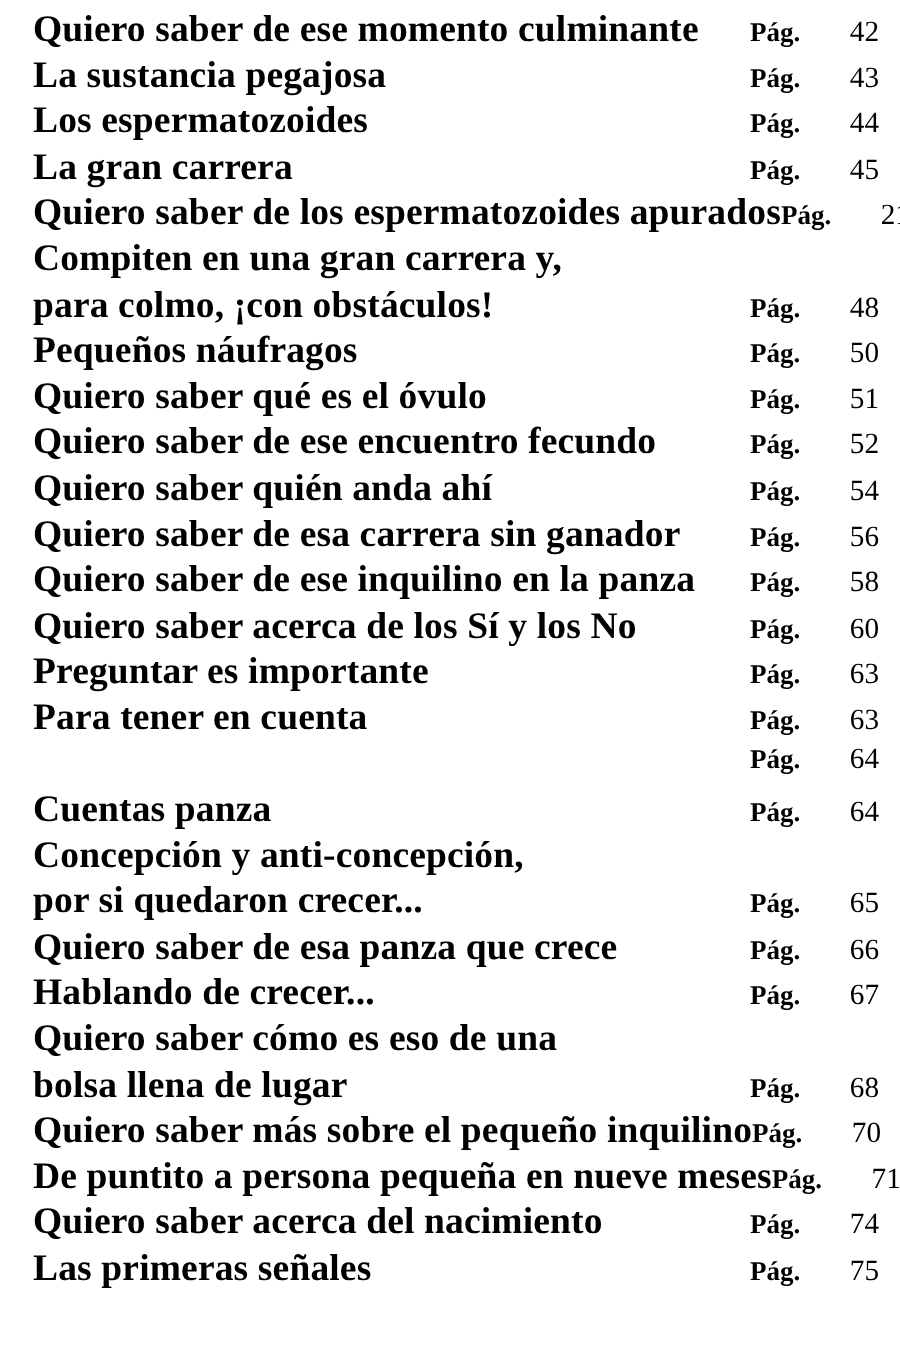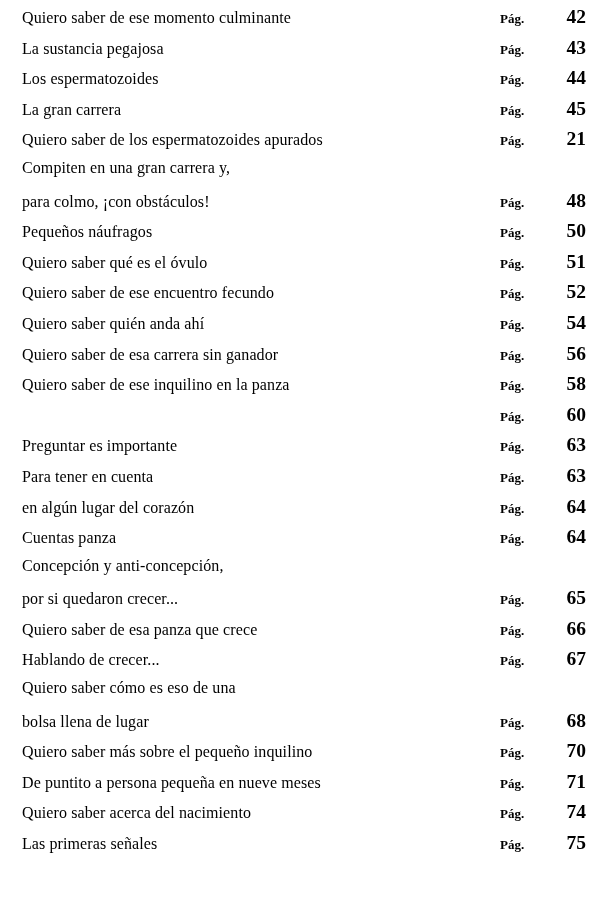--- a/index.html
+++ b/index.html
@@ -21,39 +21,39 @@
   }
   .toc-row {
     display: flex;
     align-items: baseline;
     width: 100%;
     box-sizing: border-box;
     padding: 0 14px 0 22px;
     height: 30.6px;
   }
   .entry-title {
-    font-size: 16px;
-    font-weight: normal;
+    font-size: 25px;
+    font-weight: bold;
     letter-spacing: 0.1px;
     white-space: nowrap;
     flex: 0 0 auto;
   }
   .spacer {
     flex: 1 1 auto;
   }
   .pag-label {
-    font-size: 13px;
+    font-size: 18px;
     font-weight: bold;
     width: 52px;
     text-align: left;
     flex: 0 0 auto;
   }
   .pag-number {
     font-size: 19.5px;
-    font-weight: bold;
+    font-weight: normal;
     width: 34px;
     text-align: right;
     flex: 0 0 auto;
   }
   .cont-row .pag-label,
   .cont-row .pag-number {
     visibility: hidden;
   }
 </style>
 </head>
@@ -132,38 +132,38 @@
       <span class="pag-label">Pág.</span>
       <span class="pag-number">56</span>
     </div>
     <div class="toc-row">
       <span class="entry-title">Quiero saber de ese inquilino en la panza</span>
       <span class="spacer"></span>
       <span class="pag-label">Pág.</span>
       <span class="pag-number">58</span>
     </div>
     <div class="toc-row">
+      <span class="entry-title">Quiero saber acerca de los Sí y los No</span>
       <span class="spacer"></span>
       <span class="pag-label">Pág.</span>
       <span class="pag-number">60</span>
     </div>
     <div class="toc-row">
       <span class="entry-title">Preguntar es importante</span>
       <span class="spacer"></span>
       <span class="pag-label">Pág.</span>
       <span class="pag-number">63</span>
     </div>
     <div class="toc-row">
       <span class="entry-title">Para tener en cuenta</span>
       <span class="spacer"></span>
       <span class="pag-label">Pág.</span>
       <span class="pag-number">63</span>
     </div>
     <div class="toc-row">
-      <span class="entry-title">en algún lugar del corazón</span>
       <span class="spacer"></span>
       <span class="pag-label">Pág.</span>
       <span class="pag-number">64</span>
     </div>
     <div class="toc-row">
       <span class="entry-title">Cuentas panza</span>
       <span class="spacer"></span>
       <span class="pag-label">Pág.</span>
       <span class="pag-number">64</span>
     </div>

